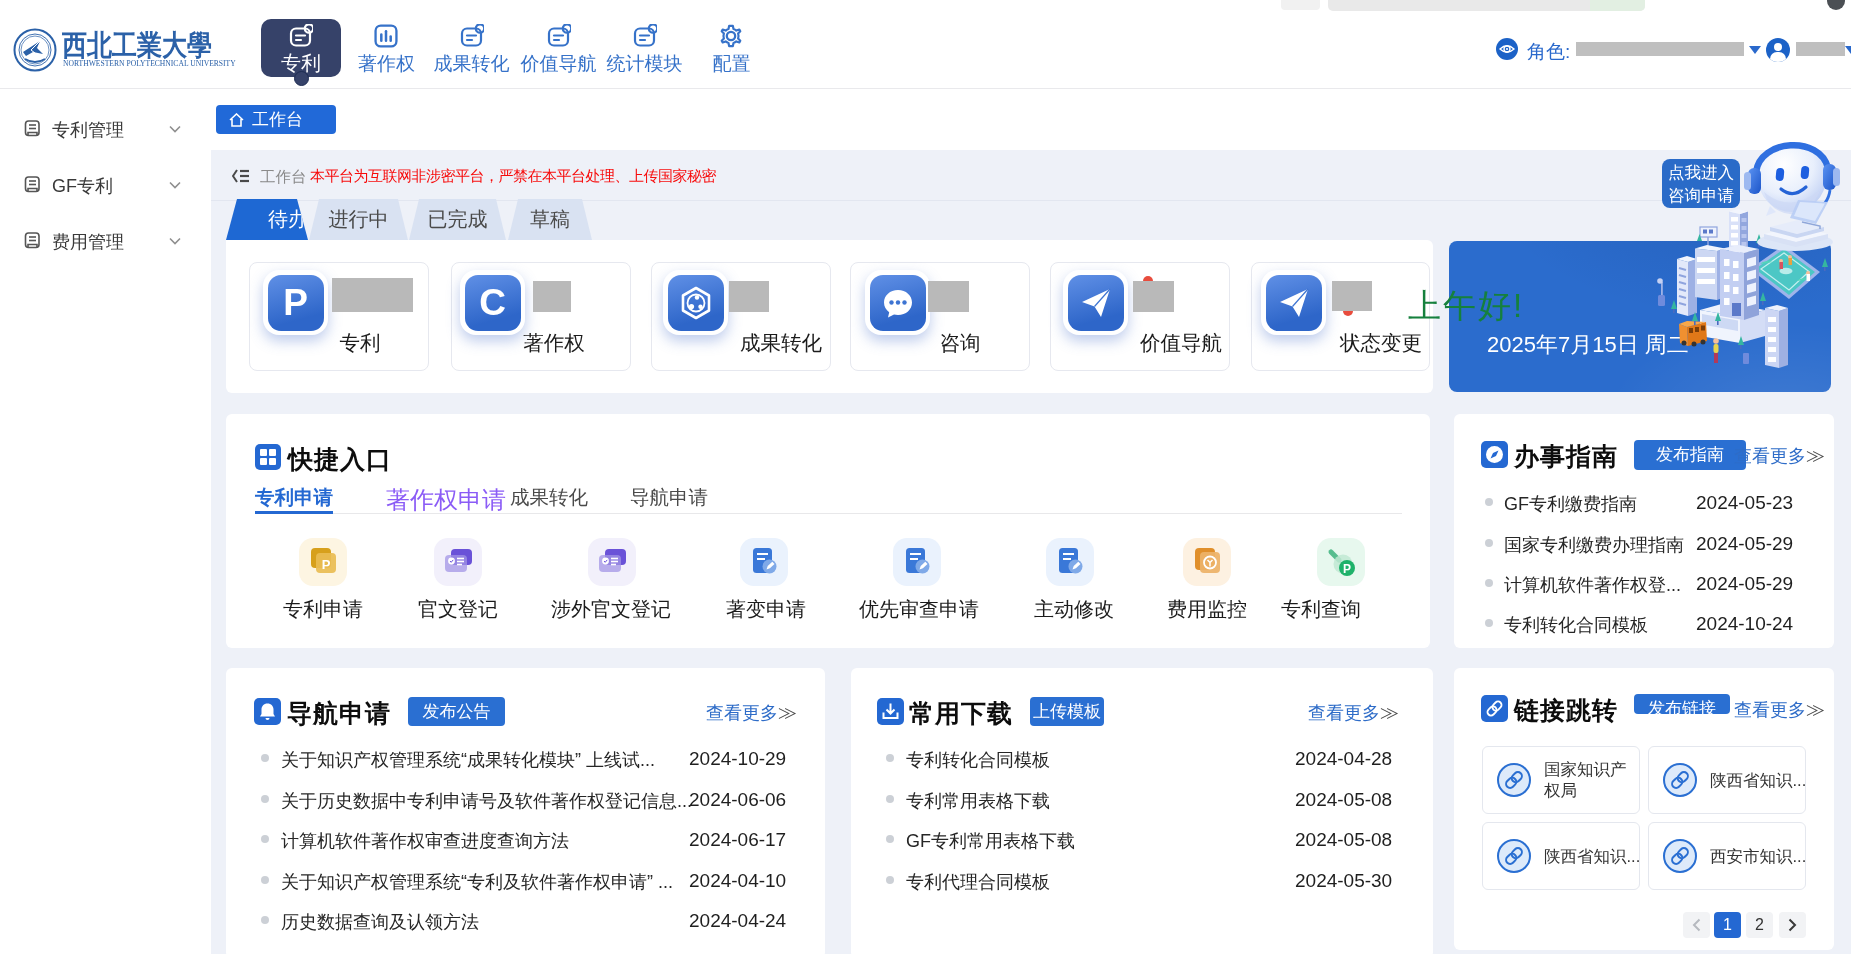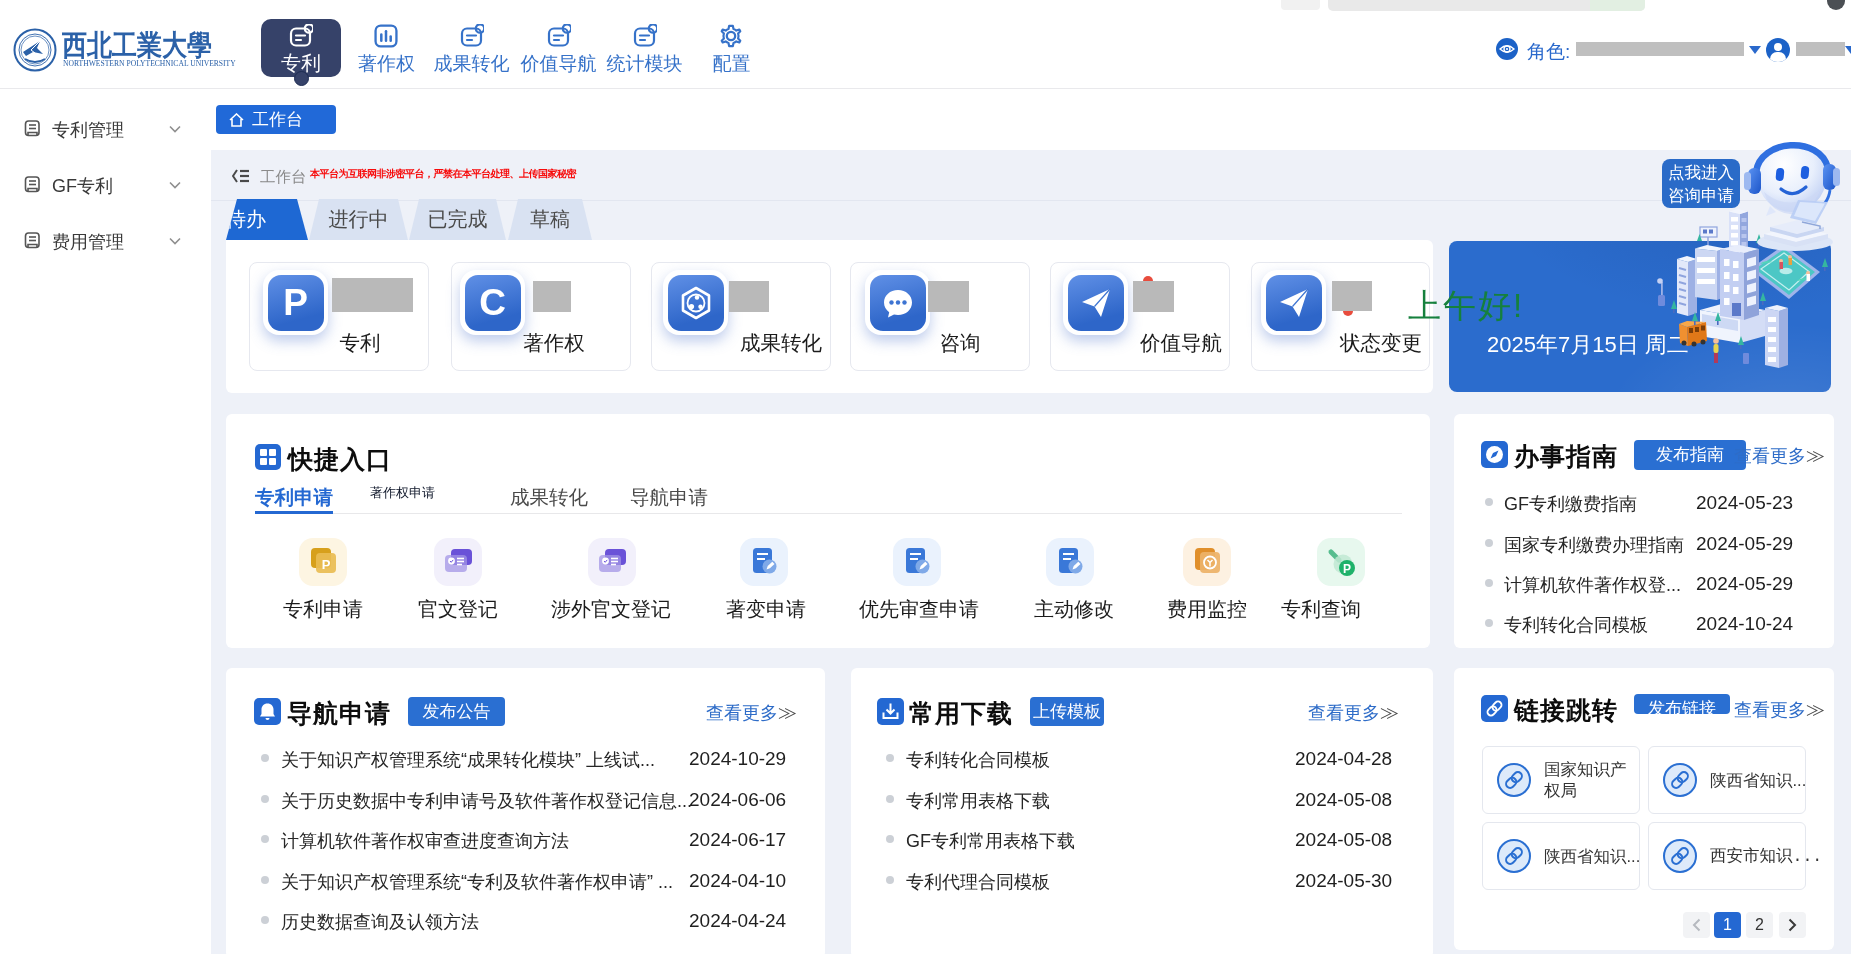--- a/index.html
+++ b/index.html
@@ -148,24 +148,24 @@
   <span style="margin-left:36px;">工作台</span>
 </div>
 <div class="abs" style="left:211px;top:150px;width:1640px;height:50px;border-bottom:1px solid #e2e6f0;"></div>
 <svg class="abs" width="18" height="16" viewBox="0 0 18 16" style="left:232px;top:168px;">
   <path d="M5 2 L1 8 L5 14" fill="none" stroke="#4a4a4a" stroke-width="2"></path>
   <line x1="8" y1="3" x2="17" y2="3" stroke="#4a4a4a" stroke-width="2.2"></line>
   <line x1="8" y1="8" x2="17" y2="8" stroke="#4a4a4a" stroke-width="2.2"></line>
   <line x1="8" y1="13" x2="17" y2="13" stroke="#4a4a4a" stroke-width="2.2"></line>
 </svg>
 <div class="abs" style="left:260px;top:167px;color:#8a8a8a;font-size:15.5px;">工作台</div>
-<div class="abs" style="left:310px;top:167px;color:#f70b0b;font-size:10px;font-weight:bold;letter-spacing:-0.5px;">本平台为互联网非涉密平台，严禁在本平台处理、上传国家秘密</div>
-
-
-<div class="abs" style="left:226px;top:199px;width:82px;height:41px;background:#1e68d3;clip-path:polygon(11px 0,71px 0,100% 100%,0 100%);color:#fff;font-size:20px;text-align:left;line-height:41px;">待办</div>
+<div class="abs" style="left:310px;top:167px;color:#f70b0b;font-size:15px;font-weight:normal;letter-spacing:-0.5px;">本平台为互联网非涉密平台，严禁在本平台处理、上传国家秘密</div>
+
+
+<div class="abs" style="left:226px;top:199px;width:82px;height:41px;background:#1e68d3;clip-path:polygon(11px 0,71px 0,100% 100%,0 100%);color:#fff;font-size:20px;text-align:right;line-height:41px;">待办</div>
 <div class="abs" style="left:309px;top:199px;width:99px;height:41px;background:#d9e2f2;clip-path:polygon(10px 0,89px 0,100% 100%,0 100%);color:#4a4a4a;font-size:20px;text-align:center;line-height:41px;">进行中</div>
 <div class="abs" style="left:409px;top:199px;width:97px;height:41px;background:#d9e2f2;clip-path:polygon(10px 0,87px 0,100% 100%,0 100%);color:#4a4a4a;font-size:20px;text-align:center;line-height:41px;">已完成</div>
 <div class="abs" style="left:508px;top:199px;width:84px;height:41px;background:#d9e2f2;clip-path:polygon(10px 0,74px 0,100% 100%,0 100%);color:#4a4a4a;font-size:20px;text-align:center;line-height:41px;">草稿</div>
 
 
 <div class="panel" style="left:226px;top:240px;width:1207px;height:153px;border-top-left-radius:0;"></div>
 <style>
 .tcard{position:absolute;top:262px;width:180px;height:109px;background:#fff;border:1px solid #e6e8ef;border-radius:8px;box-sizing:border-box;}
 .iring{position:absolute;top:270px;width:65px;height:65px;background:#fff;border-radius:16px;box-shadow:0 6px 14px rgba(70,110,200,0.35);}
 .ibox{position:absolute;top:274.5px;width:56px;height:56px;border-radius:13px;background:linear-gradient(165deg,#6090e6 0%,#2e66c9 75%);color:#fff;text-align:center;line-height:56px;font-size:37px;font-weight:bold;}
@@ -228,21 +228,21 @@
 
 <div class="panel" style="left:226px;top:414px;width:1204px;height:234px;"></div>
 <div class="abs" style="left:255px;top:444px;width:26px;height:26px;background:#2468d2;border-radius:5px;">
   <div style="position:absolute;left:5px;top:5px;width:7px;height:7px;background:#fff;border-radius:1px;"></div>
   <div style="position:absolute;left:14px;top:5px;width:7px;height:7px;background:#fff;border-radius:1px;"></div>
   <div style="position:absolute;left:5px;top:14px;width:7px;height:7px;background:#fff;border-radius:1px;"></div>
   <div style="position:absolute;left:14px;top:14px;width:7px;height:7px;background:#fff;border-radius:1px;"></div>
 </div>
 <div class="ptitle" style="left:288px;top:443px;">快捷入口</div>
 <div class="abs" style="left:255px;top:484px;color:#2468d2;font-size:19.5px;font-weight:bold;">专利申请</div>
-<div class="abs" style="left:370px;top:484px;color:#0f172a;font-size:13px;">著作权申请</div>
+<div class="abs" style="left:386px;top:484px;color:#8b5cf6;font-size:24px;">著作权申请</div>
 <div class="abs" style="left:510px;top:484px;color:#4a4a4a;font-size:19.5px;">成果转化</div>
 <div class="abs" style="left:630px;top:484px;color:#4a4a4a;font-size:19.5px;">导航申请</div>
 <div class="abs" style="left:255px;top:513px;width:1147px;height:1px;background:#e8e8ea;"></div>
 <div class="abs" style="left:255px;top:511px;width:78px;height:3px;background:#2468d2;"></div>
 <style>
 .qbg{position:absolute;top:538px;width:48px;height:48px;border-radius:14px;}
 .qlbl{position:absolute;top:596px;font-size:20px;color:#1c1c1c;white-space:nowrap;transform:translateX(-50%);}
 </style>
 
 <div class="qbg" style="left:299px;background:#fdf5e2;">
@@ -642,21 +642,21 @@
     </svg></div>
 <div class="lico" style="left:1497px;top:839px;"><svg width="30" height="30" viewBox="0 0 30 30">
       <use href="#linkg"></use>
     </svg></div>
 <div class="lico" style="left:1663px;top:839px;"><svg width="30" height="30" viewBox="0 0 30 30">
       <use href="#linkg"></use>
     </svg></div>
 <div class="ltx" style="left:1544px;top:759px;">国家知识产<br>权局</div>
 <div class="ltx" style="left:1710px;top:770px;">陕西省知识...</div>
 <div class="ltx" style="left:1544px;top:846px;">陕西省知识...</div>
-<div class="ltx" style="left:1710px;top:846px;font-family:Liberation Mono, monospace;">西安市知识...</div>
+<div class="ltx" style="left:1710px;top:846px;">西安市知识...</div>
 <style>
 .pgbox{position:absolute;top:912px;width:27px;height:26px;border-radius:4px;background:#f2f3f5;text-align:center;line-height:26px;font-size:16px;color:#333;}
 </style>
 <div class="pgbox" style="left:1683px;color:#b6b9bf;"><svg width="9" height="14" viewBox="0 0 9 14" style="margin-top:6px;">
       <path d="M7.5 1.5 L2 7 L7.5 12.5" stroke="#b6b9bf" stroke-width="2" fill="none"></path>
     </svg></div>
 <div class="pgbox" style="left:1714px;background:#2468d2;color:#fff;">1</div>
 <div class="pgbox" style="left:1746px;">2</div>
 <div class="pgbox" style="left:1779px;"><svg width="9" height="14" viewBox="0 0 9 14" style="margin-top:6px;">
       <path d="M1.5 1.5 L7 7 L1.5 12.5" stroke="#3a3a3a" stroke-width="2" fill="none"></path>

